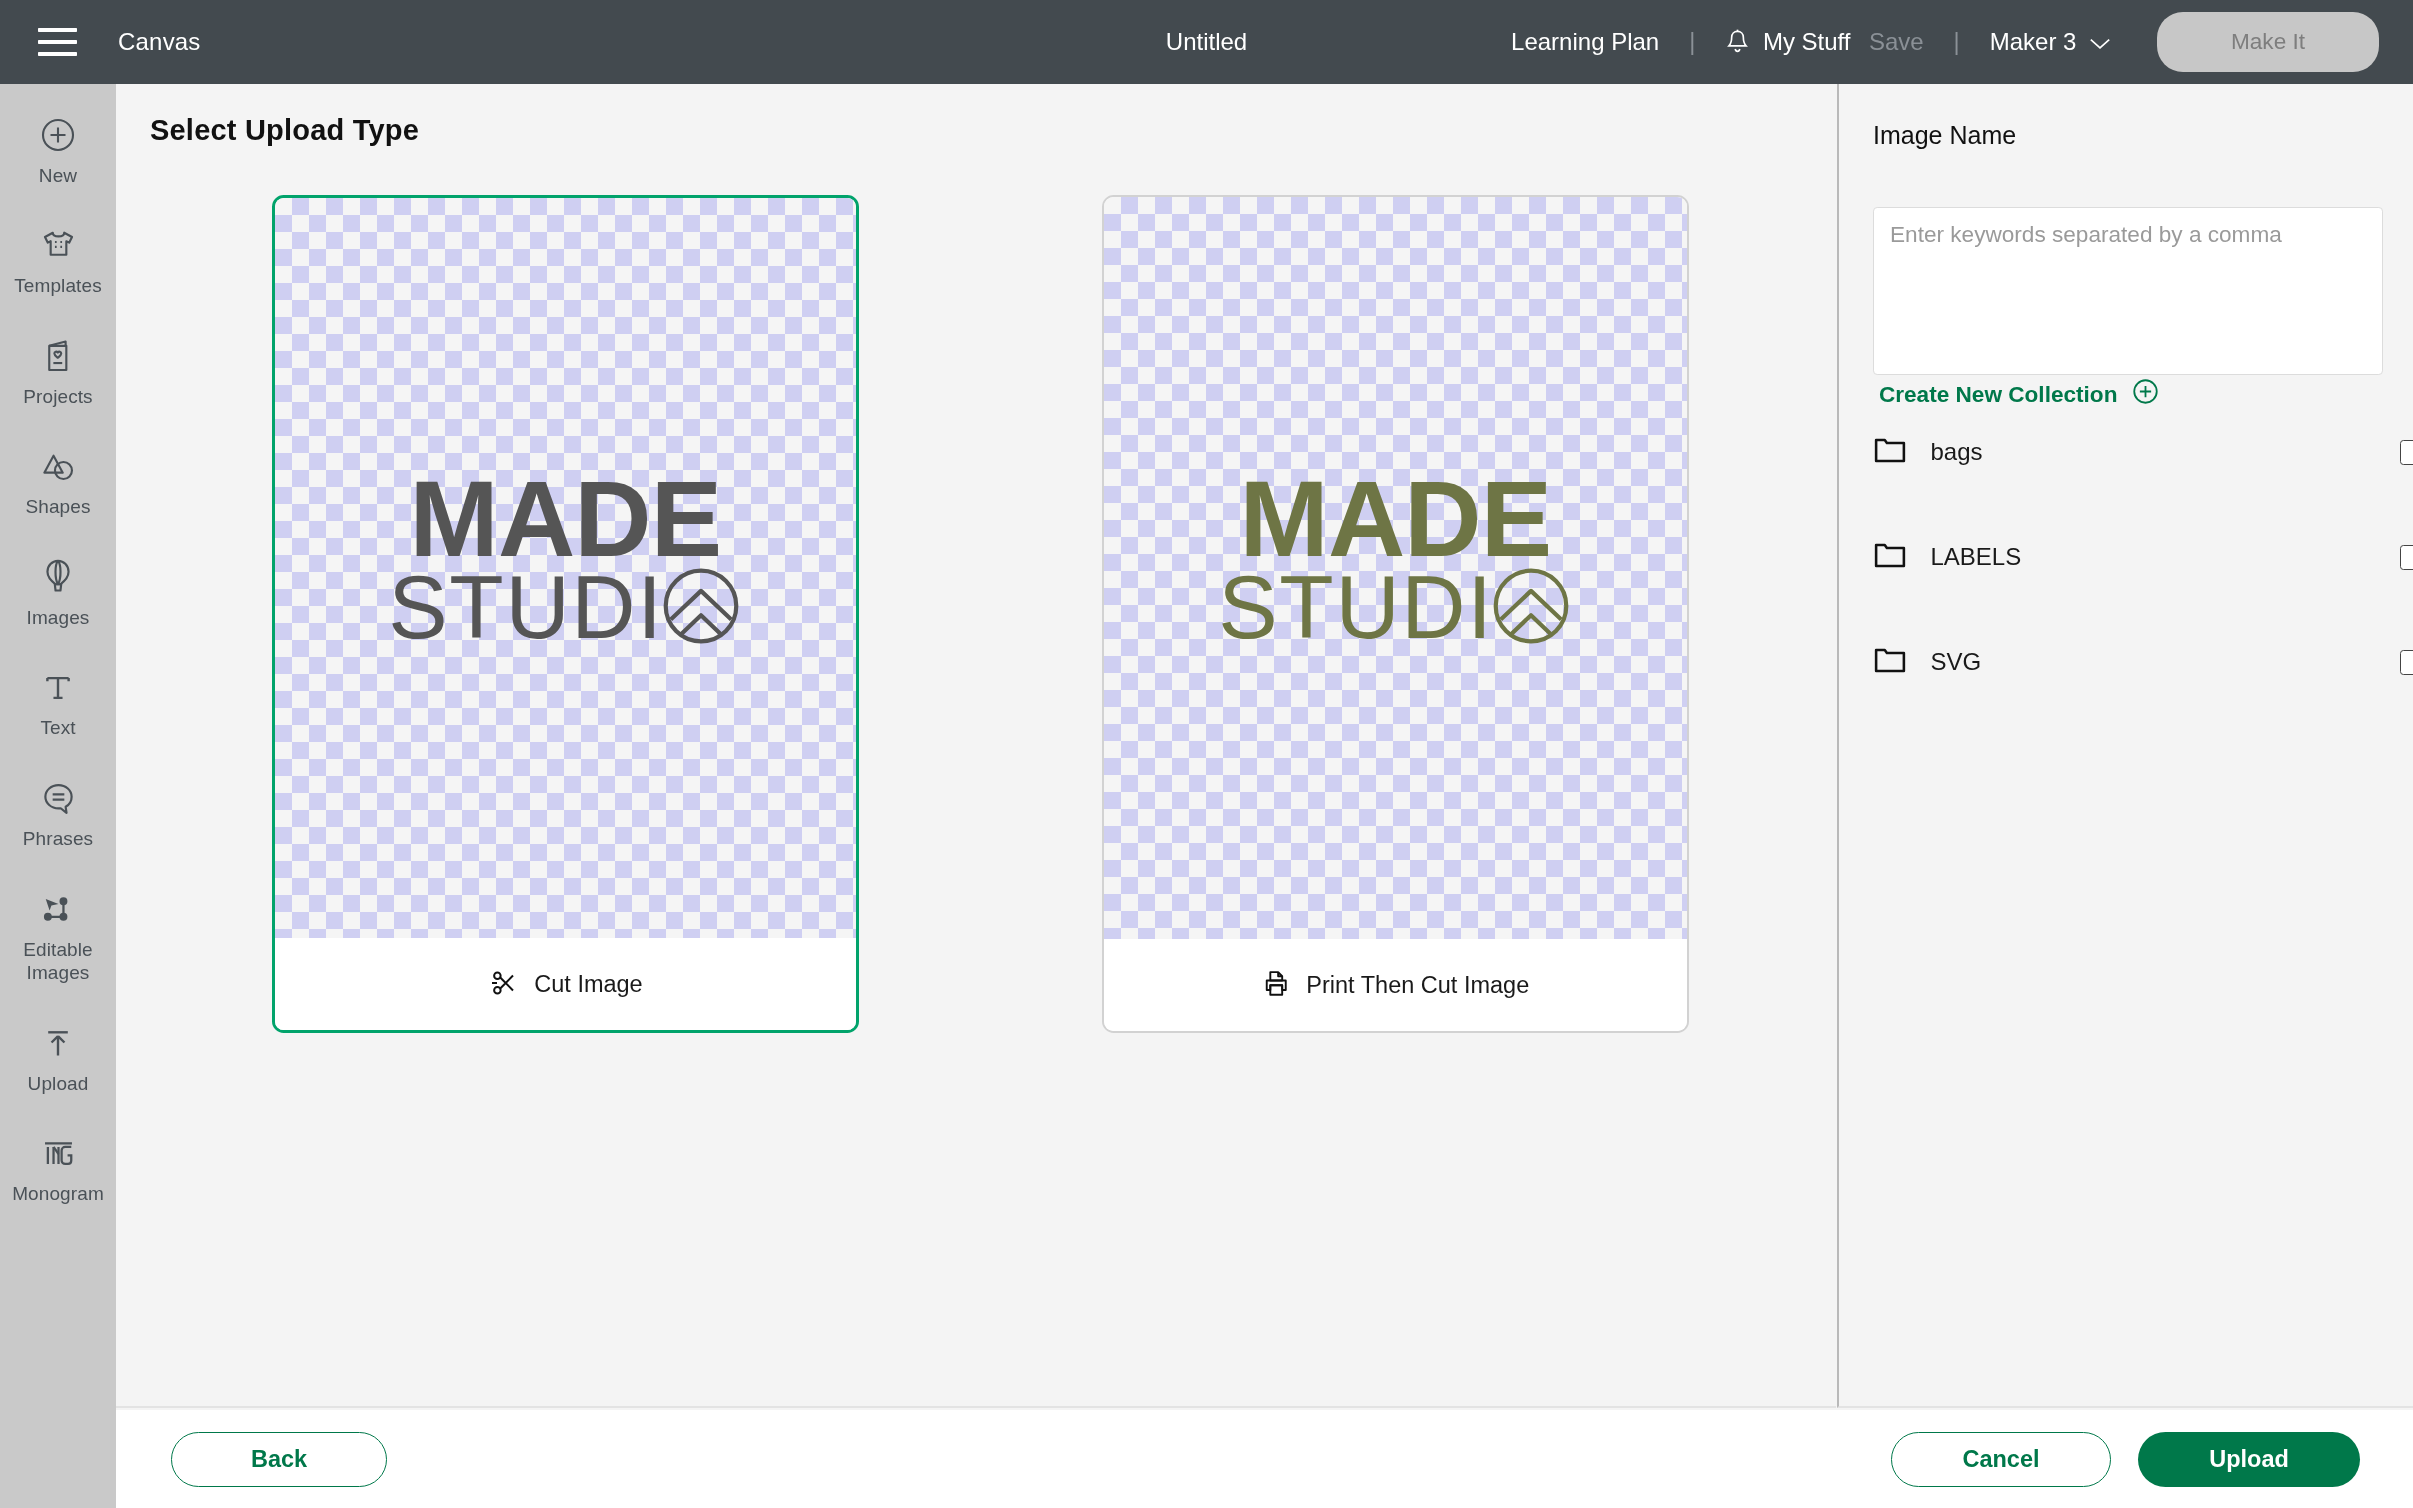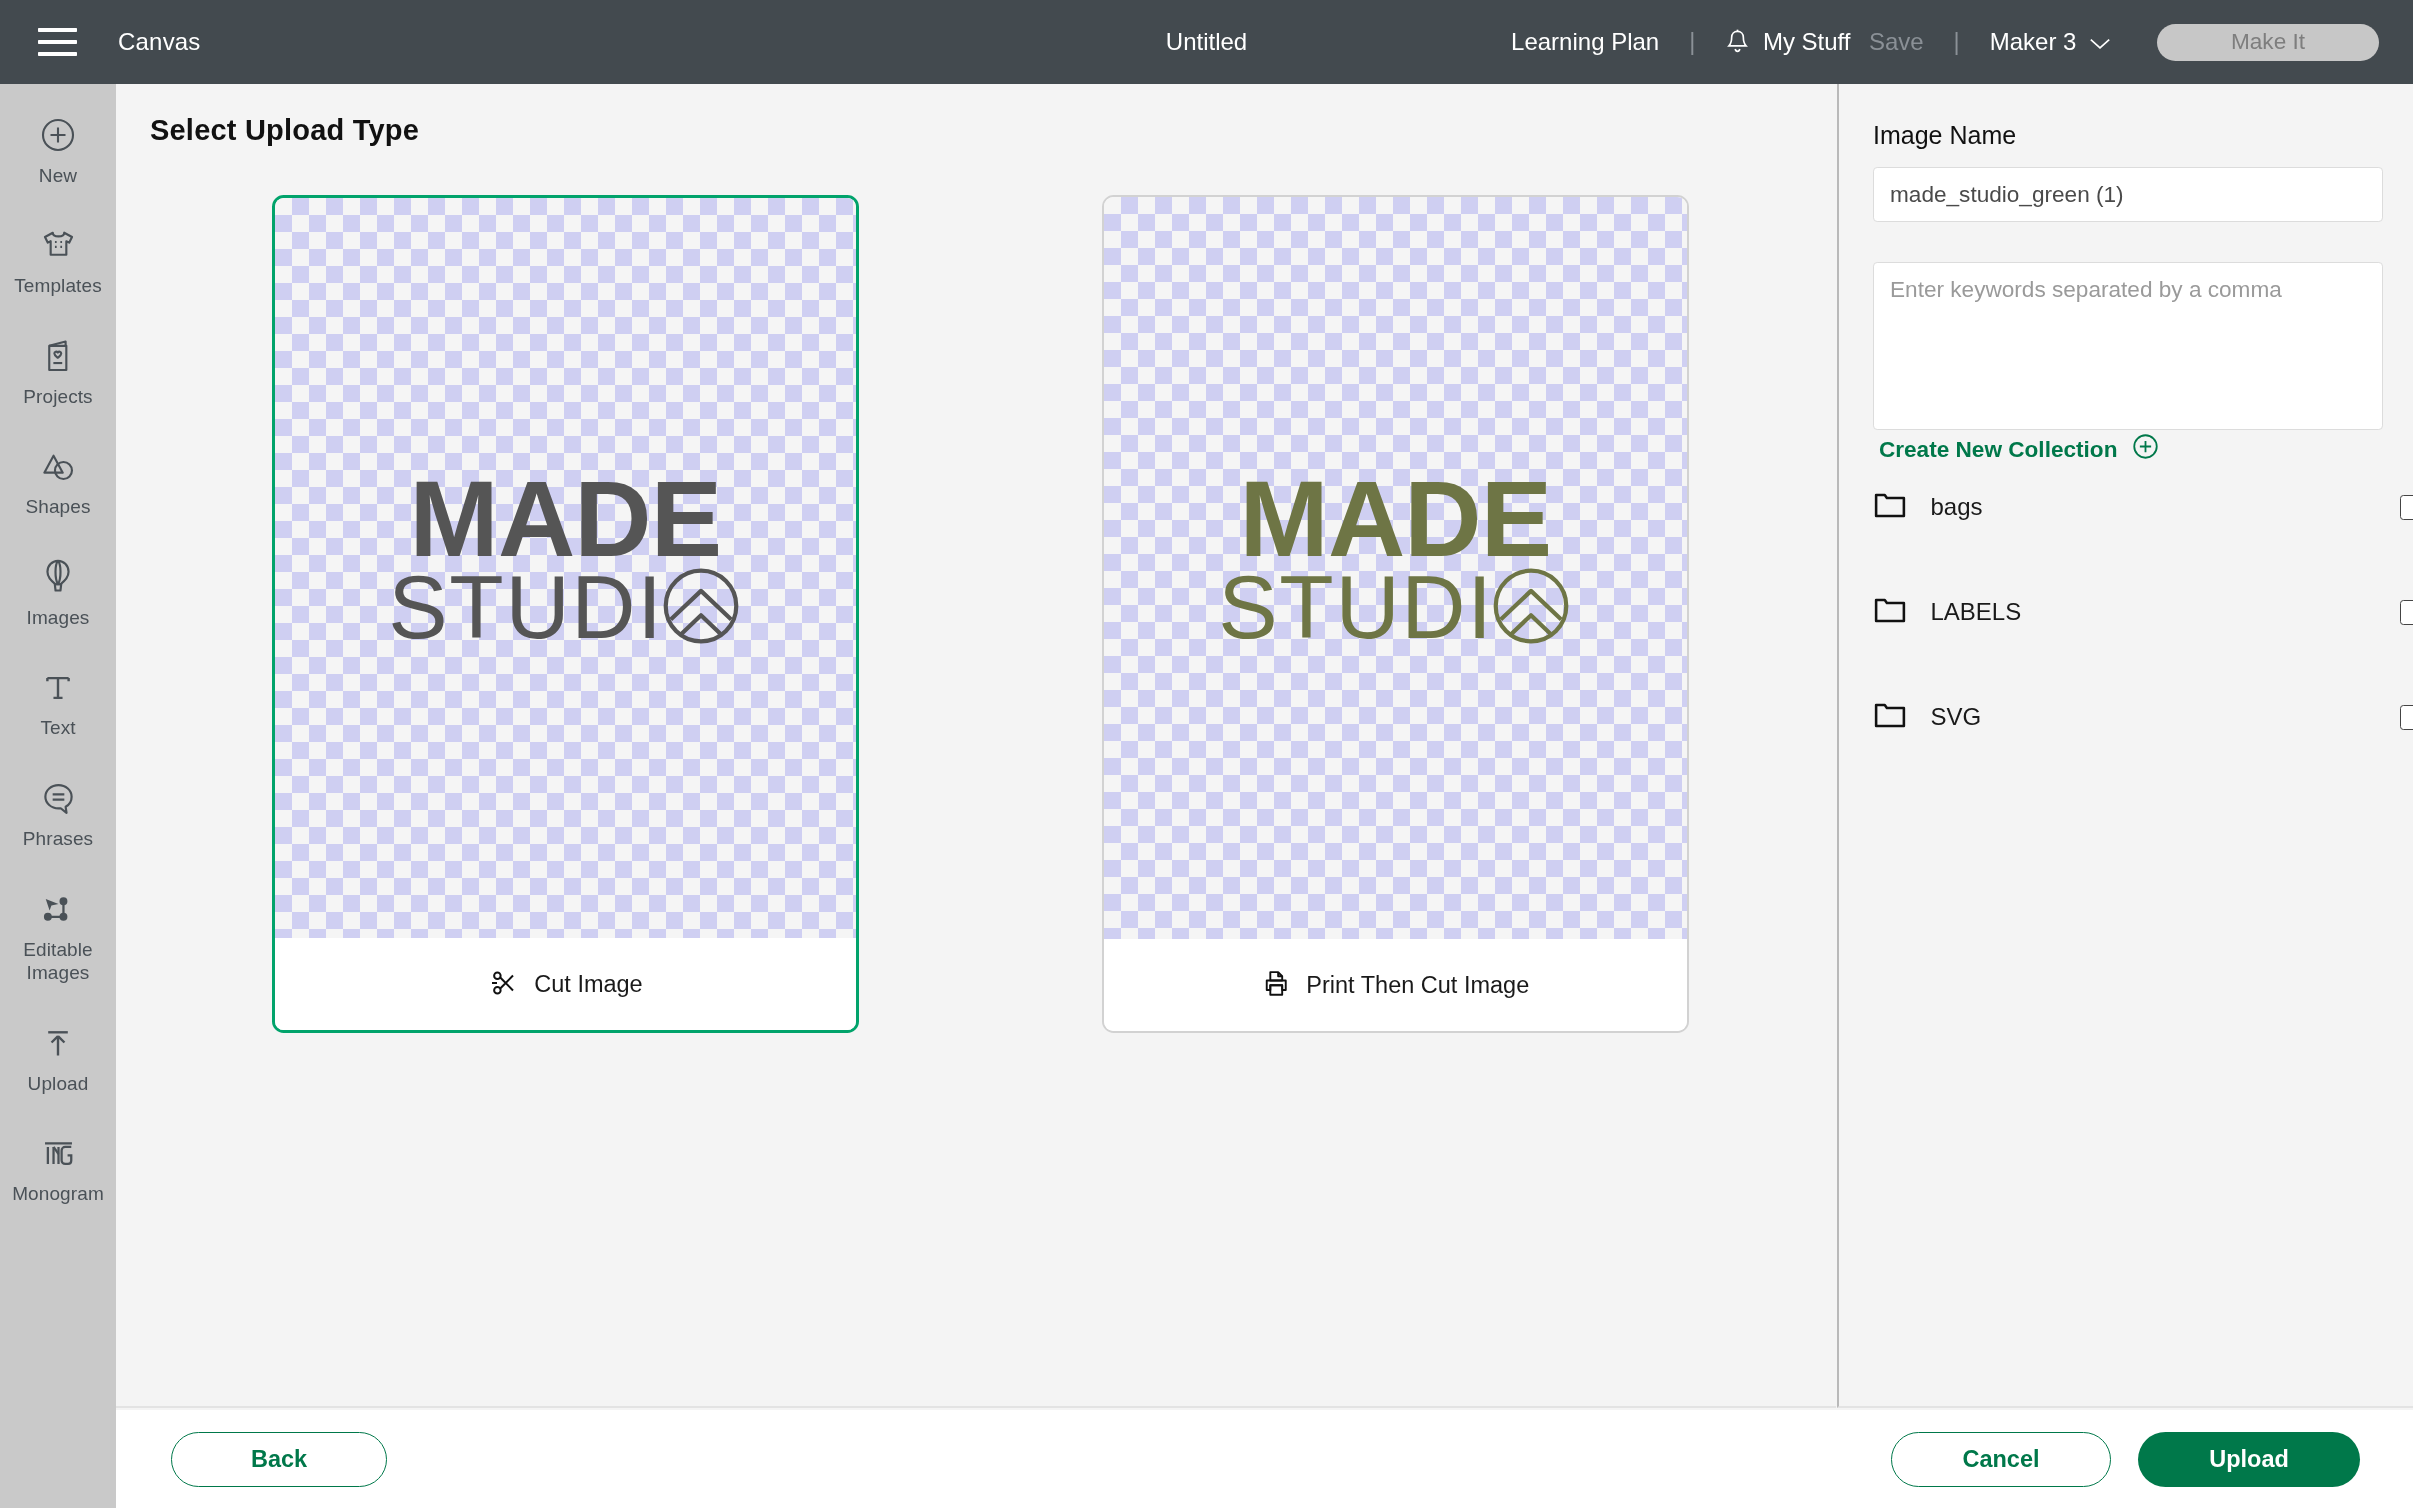--- a/index.html
+++ b/index.html
@@ -33,21 +33,21 @@
   }
   .tb-link { color: #fff; font-size: 24px; cursor: pointer; }
   .tb-sep { color: #8b9197; font-size: 23.5px; margin: 0 30px; }
   .bell { width: 25px; height: 28.5px; margin-right: 12.6px; position: relative; }
   .bell svg { display: block; }
   .tb-mystuff { color: #fff; font-size: 24px; cursor: pointer; }
   .tb-save { color: #8a9096; font-size: 24px; margin-left: 18.4px; }
   .tb-machine { color: #fff; font-size: 24px; display: flex; align-items: center; cursor: pointer; }
   .chevd { margin-left: 12.6px; display: inline-block; }
   .makeit {
-    margin-left: 46px; width: 222px; height: 37px; border-radius: 26px;
+    margin-left: 46px; width: 222px; height: 60px; border-radius: 26px;
     background: #c7c7c7; color: #7e7e7e; font-size: 22.6px;
     display: flex; align-items: center; justify-content: center; cursor: default;
     border: none;
   }
 
   
   .sidebar {
     position: absolute; top: 84px; left: 0; width: 116px; height: 1425px;
     background: #c9c9c9;
     padding-top: 18.4px;
@@ -392,21 +392,20 @@
           </span>
           <span class="cf-label">Print Then Cut Image</span>
         </div>
       </div>
 
     </div>
   </div>
 
   <div class="rightpanel">
     <div class="rp-label">Image Name</div>
-    <input class="rp-input" type="text" value="made_studio_green (1)" style="">
 
     <div class="rp-gap"></div>
 
     <textarea class="rp-textarea" placeholder="Enter keywords separated by a comma" style=""></textarea>
 
 
     <div class="create-new">
       <span>Create New Collection</span>
       <span>
         <svg width="27" height="27" viewBox="0 0 24 24" fill="none" stroke="#00784a" stroke-width="1.6">

